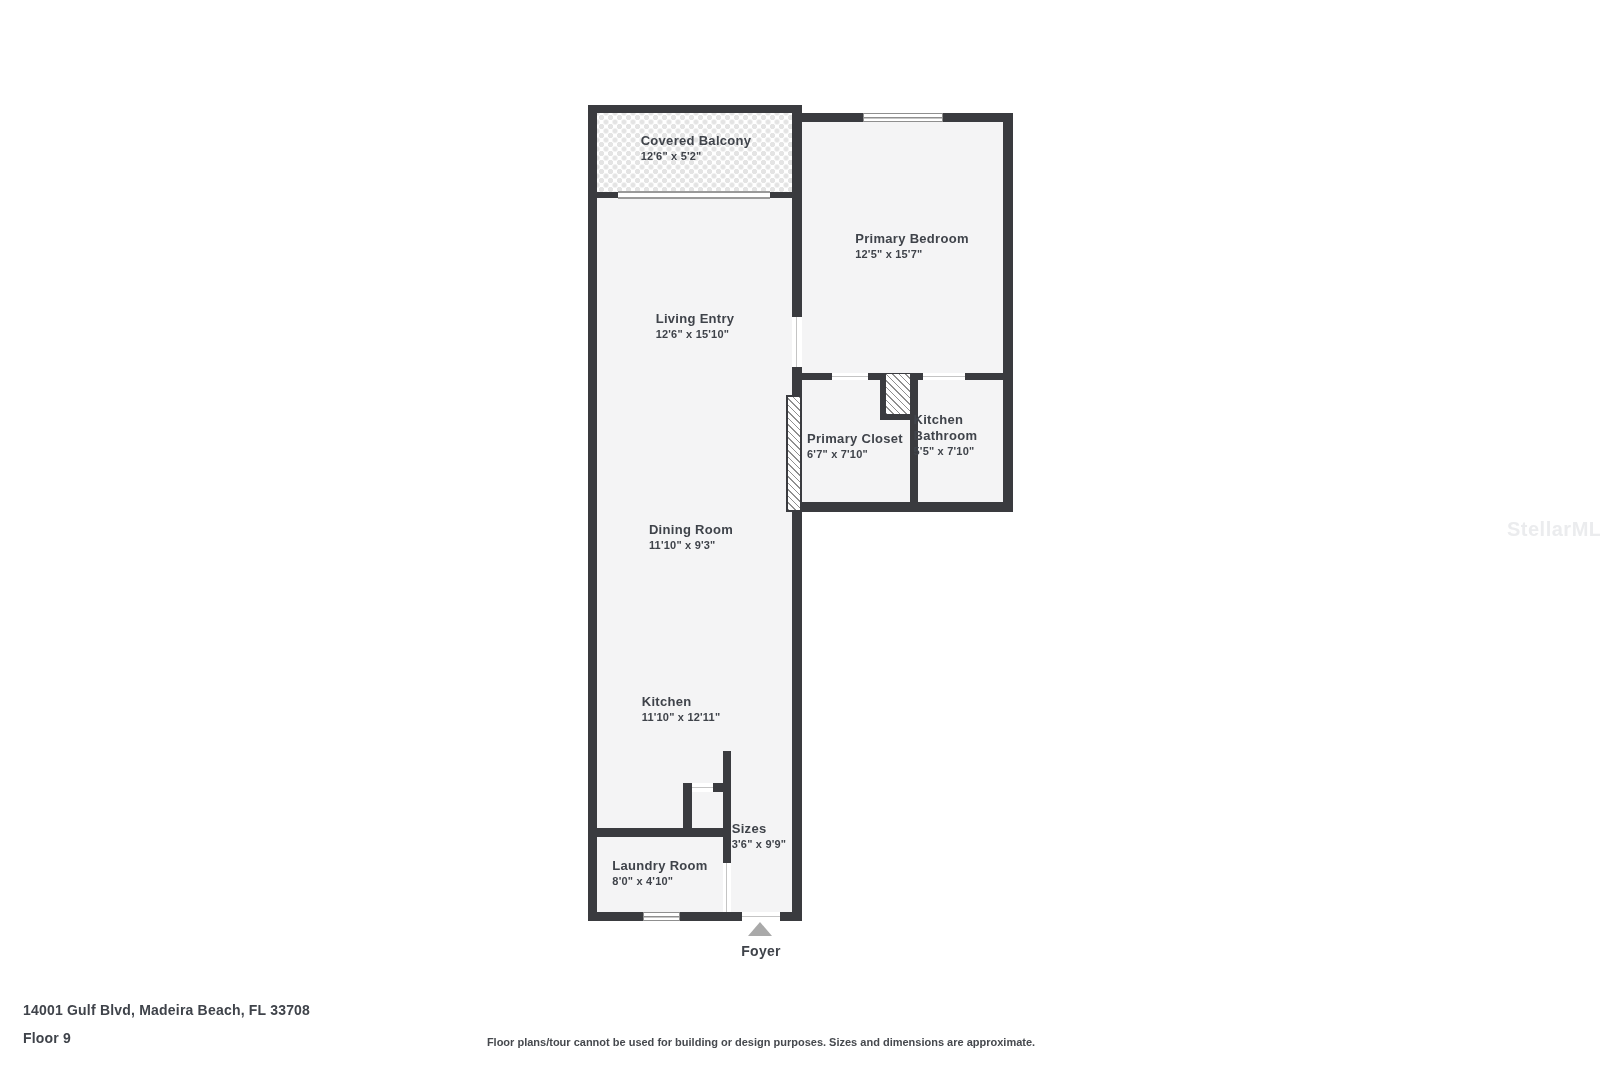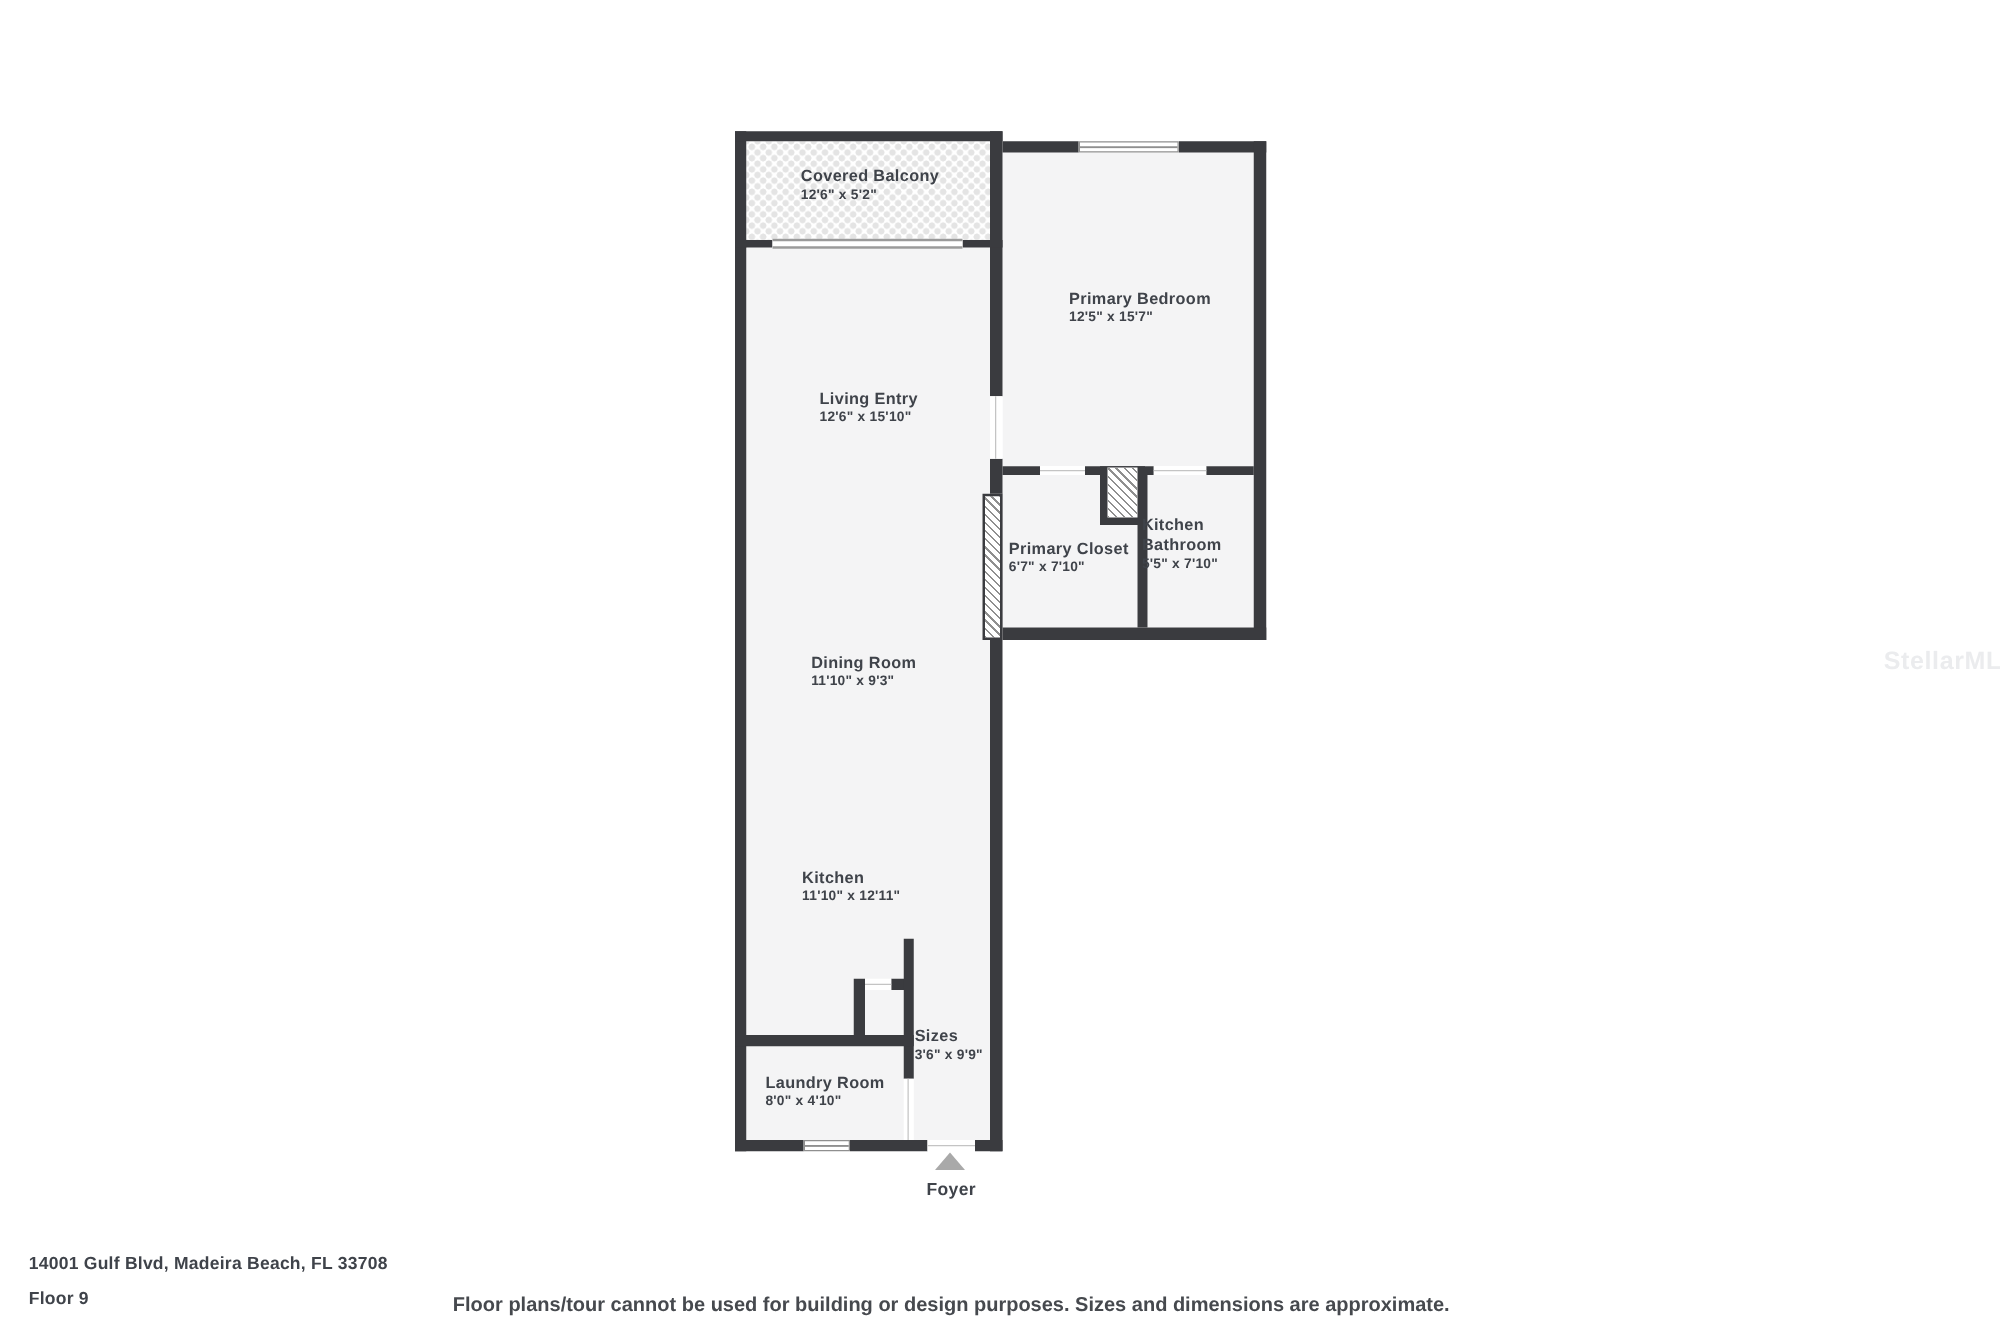--- a/index.html
+++ b/index.html
@@ -33,21 +33,21 @@
     background-image:repeating-linear-gradient(45deg,#8f8f8f 0 1.3px,transparent 1.3px 4.6px);}
   .room-label{position:absolute;transform:translateX(-50%);text-align:left;white-space:nowrap;}
   .room-label.wrap{white-space:normal;}
   .room-name{font-size:13px;font-weight:700;line-height:16px;letter-spacing:.3px;}
   .room-dims{font-size:11px;font-weight:700;line-height:13px;margin-top:1px;letter-spacing:.2px;}
   .entry-arrow{position:absolute;width:0;height:0;
     border-left:12px solid transparent;border-right:12px solid transparent;
     border-bottom:14px solid #a9a9a9;}
   .entry-label{position:absolute;transform:translateX(-50%);font-size:14px;font-weight:700;letter-spacing:.3px;}
   .addr{position:absolute;font-size:14px;font-weight:700;letter-spacing:.2px;}
-  .disclaimer{position:absolute;transform:translateX(-50%);font-size:16px;font-weight:700;color:#46494e;white-space:nowrap;}
+  .disclaimer{position:absolute;transform:translateX(-50%);font-size:11px;font-weight:700;color:#46494e;white-space:nowrap;}
   .watermark{position:absolute;font-size:20px;font-weight:700;color:#ebecee;letter-spacing:.5px;}
 </style>
 </head>
 <body>
 
 <div id="canvas">
 
   <div class="balcony-floor" style="left:597px;top:113px;width:195px;height:79px"></div>
   <div class="room-fill" style="left:597px;top:198px;width:195px;height:714px"></div>
   <div class="room-fill" style="left:802px;top:122px;width:201px;height:251px"></div>

